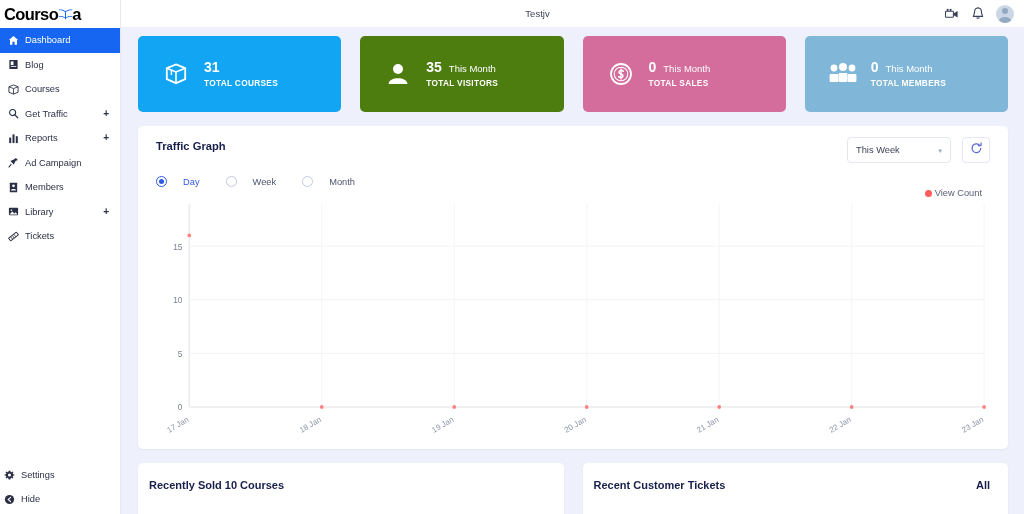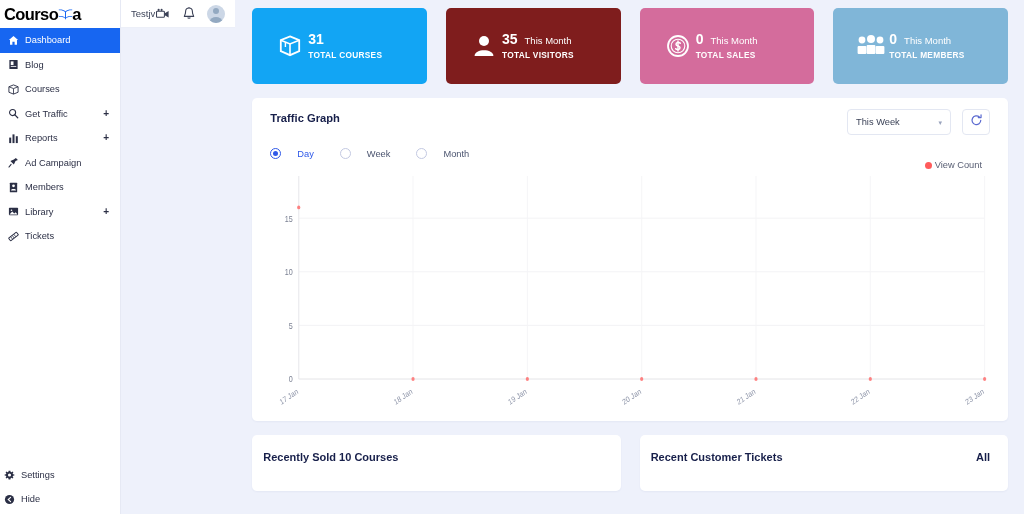--- a/index.html
+++ b/index.html
@@ -61,21 +61,21 @@
   }
   .footer-item {
     height: 24px;
     display: flex; align-items: center;
     padding-left: 4px;
     font-size: 9.3px; color: #2b2f45;
     cursor: pointer;
   }
 
   
-  .main { flex: 1 1 auto; height: 514px; display: flex; flex-direction: row; min-width: 0; }
+  .main { flex: 1 1 auto; height: 514px; display: flex; flex-direction: column; min-width: 0; }
 
   .topbar {
     height: 28px; background: #fff;
     display: flex; align-items: center;
     padding: 0 10px;
     border-bottom: 1px solid #eceff8;
     flex: 0 0 28px;
   }
   .topbar-title {
     flex: 1 1 auto; text-align: center;
@@ -104,21 +104,21 @@
   }
 
   
   .stats { display: flex; gap: 19px; }
   .stat-card {
     flex: 1 1 0; height: 76px; border-radius: 5px;
     display: flex; align-items: center;
     padding-left: 20px; color: #fff;
   }
   .stat-icon { width: 36px; flex: 0 0 36px; display: flex; align-items: center; justify-content: center; }
-  .stat-body { }
+  .stat-body { margin-left: 10px; }
   .stat-top { display: flex; align-items: baseline; gap: 7px; }
   .stat-num { font-size: 14px; font-weight: bold; line-height: 1.1; }
   .stat-period { font-size: 9.5px; font-weight: 400; }
   .stat-label { font-size: 8.3px; font-weight: bold; letter-spacing: 0.3px; margin-top: 3px; }
 
   
   .card {
     background: #fff; border-radius: 5px; margin-top: 14px;
     box-shadow: 0 1px 2px rgba(40,60,120,.05);
   }
@@ -356,21 +356,21 @@
         </span>
         <div class="stat-body">
           <div class="stat-top">
             <span class="stat-num">31</span>
             <span class="stat-period"></span>
           </div>
           <div class="stat-label">TOTAL COURSES</div>
         </div>
       </div>
 
-      <div class="stat-card" style="background:#7f1d1d">
+      <div class="stat-card" style="background:#4d7c0f">
         <span class="stat-icon">
           <svg width="22" height="24" viewBox="0 0 22 24">
               <circle cx="11" cy="7" r="5" fill="#fff"></circle>
               <path d="M1.6 22 C1.6 14.4 20.4 14.4 20.4 22 Z" fill="#fff"></path>
             </svg>
         </span>
         <div class="stat-body">
           <div class="stat-top">
             <span class="stat-num">35</span>
             <span class="stat-period">This Month</span>

